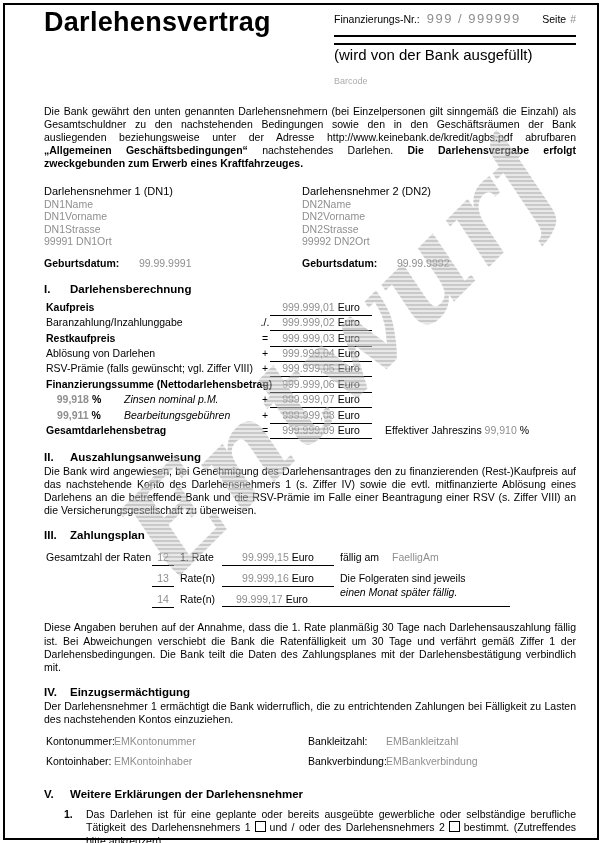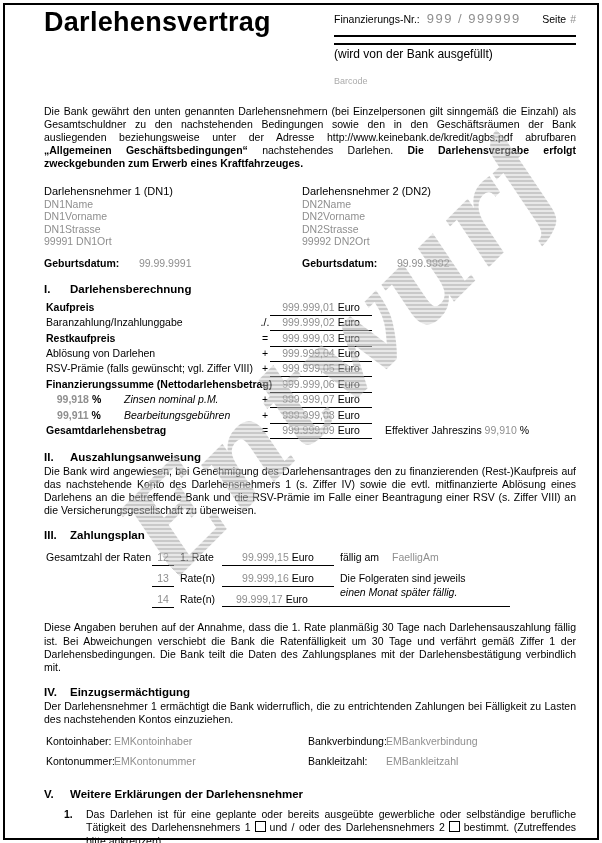--- a/index.html
+++ b/index.html
@@ -18,21 +18,21 @@
   
   .hdr { display:flex; align-items:flex-start; }
   .doc-title { font-size:27px; font-weight:bold; letter-spacing:.3px; margin-top:4px; }
   .hdr-right { margin-left:auto; width:242px; font-size:10.5px; }
   .hdr-line1 { display:flex; align-items:baseline; }
   .fin-value { font-size:13px; letter-spacing:1.5px; margin-left:7px; color:#8f8f8f; }
   .page-label { margin-left:auto; }
   .page-value { color:#8f8f8f; margin-left:4px; }
   .rule1 { border-top:2px solid #000; margin-top:9px; }
   .rule2 { border-top:2px solid #000; margin-top:6px; }
-  .fill-note { font-size:12px; margin-top:3px; }
+  .fill-note { font-size:15px; margin-top:3px; }
   .barcode { margin-top:14px; font-size:9px; color:#ababab; }
 
   .intro { margin-top:16px; }
 
   
   .borrowers { margin-top:14px; display:grid; grid-template-columns:258px auto; }
   .bor-title { font-weight:normal; font-size:11px; }
   .bor-line { color:#8f8f8f; line-height:12.4px; }
   .birth-row { margin-top:10px; }
   .birth-label { font-weight:bold; display:inline-block; width:92px; }
@@ -231,31 +231,31 @@
     </div>
     <div class="just zp-para">Diese Angaben beruhen auf der Annahme, dass die 1. Rate planmäßig 30 Tage nach Darlehensauszahlung fällig ist. Bei Abweichungen verschiebt die Bank die Ratenfälligkeit um 30 Tage und verfährt gemäß Ziffer 1 der Darlehensbedingungen. Die Bank teilt die Daten des Zahlungsplanes mit der Darlehensbestätigung verbindlich mit.</div>
 
     <div class="sec-head">
       <span class="sec-num">IV.</span>
       <span>Einzugsermächtigung</span>
     </div>
     <div class="just">Der Darlehensnehmer 1 ermächtigt die Bank widerruflich, die zu entrichtenden Zahlungen bei Fälligkeit zu Lasten des nachstehenden Kontos einzuziehen.</div>
     <div class="kv">
       <div class="kv-row">
+        <span class="kv-l1">Kontonummer:</span>
+        <span class="kv-v1">EMKontonummer</span>
+        <span class="kv-l2n">Bankleitzahl:</span>
+        <span class="kv-v2">EMBankleitzahl</span>
+      </div>
+      <div class="kv-row">
         <span class="kv-l1">Kontoinhaber:</span>
         <span class="kv-v1">EMKontoinhaber</span>
         <span class="kv-l2n">Bankverbindung:</span>
         <span class="kv-v2">EMBankverbindung</span>
       </div>
-      <div class="kv-row">
-        <span class="kv-l1">Kontonummer:</span>
-        <span class="kv-v1">EMKontonummer</span>
-        <span class="kv-l2n">Bankleitzahl:</span>
-        <span class="kv-v2">EMBankleitzahl</span>
-      </div>
     </div>
 
     <div class="sec-head">
       <span class="sec-num">V.</span>
       <span>Weitere Erklärungen der Darlehensnehmer</span>
     </div>
     <div class="v-item just">
       <span class="v-num">1.</span>
       <span>Das Darlehen ist für eine geplante oder bereits ausgeübte gewerbliche oder selbständige berufliche Tätigkeit des Darlehensnehmers 1</span><span class="cb"></span><span>und / oder des Darlehensnehmers 2</span><span class="cb"></span><span>bestimmt. (Zutreffendes bitte ankreuzen)</span>
     </div>

